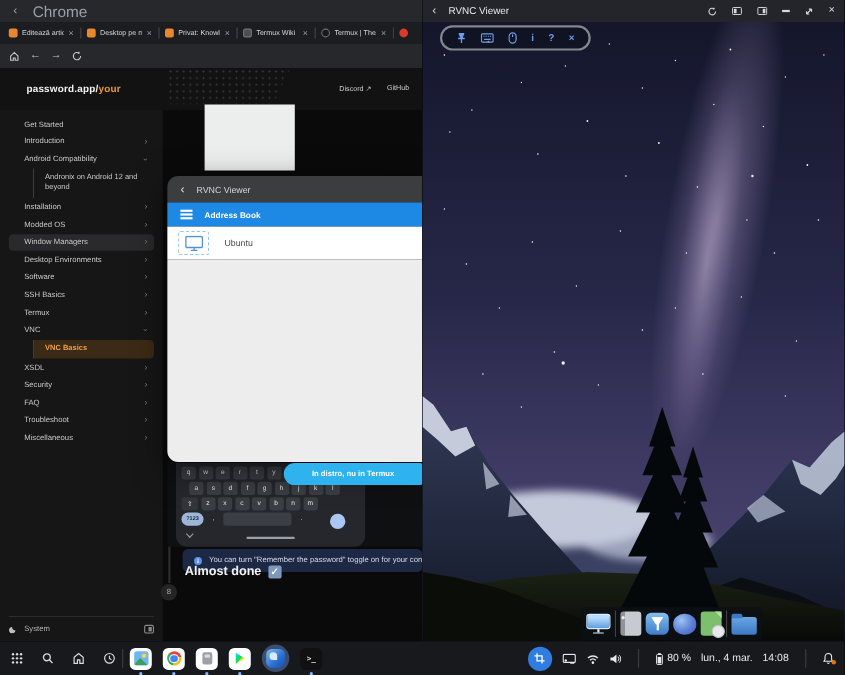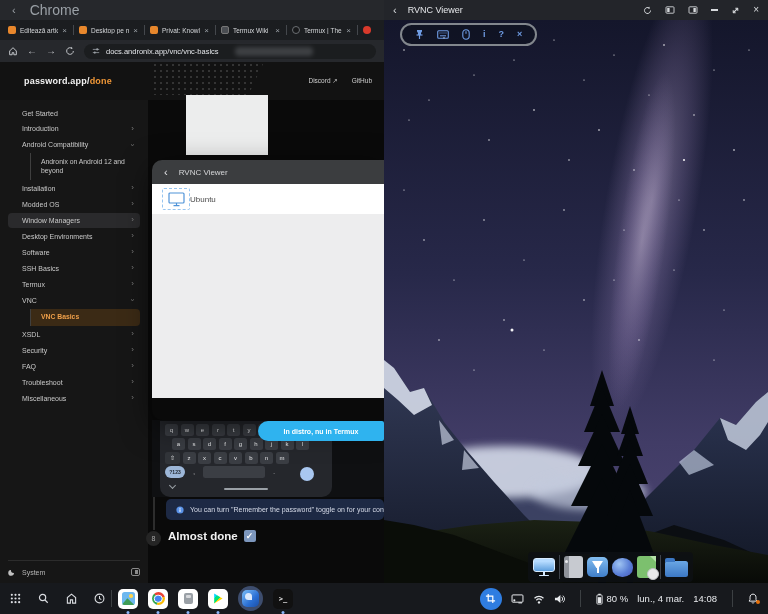--- a/index.html
+++ b/index.html
@@ -50,21 +50,21 @@
   .wbox{position:absolute;left:186px;top:95px;width:82px;height:60px;background:#eceded;z-index:2}
 
   
   .dlg{position:absolute;left:152px;top:160px;width:232px;height:260px;border-radius:10px 0 0 10px;overflow:hidden;box-shadow:0 8px 30px rgba(0,0,0,.55);z-index:3}
   .dlg-head{height:24px;background:#3b3d3f;display:flex;align-items:center;padding:0 12px;gap:11px}
   .dlg-back{color:#e2e3e5;font-size:11px;line-height:1}
   .dlg-title{color:#d5d6d8;font-size:8px}
   .dlg-blue{height:22px;background:#1e88e5;display:flex;align-items:center;padding:0 12px;gap:11px}
   .burger{width:11px;height:1.7px;background:#fff;box-shadow:0 3.4px 0 #fff,0 -3.4px 0 #fff}
   .dlg-menu{color:#fff;font-size:7.5px;font-weight:bold}
-  .dlg-row{height:30px;background:#fff;display:flex;align-items:center;padding:0 10px;}
+  .dlg-row{height:30px;background:#fff;display:flex;align-items:center;padding:0 10px;gap:14px}
   .mon-box{width:28px;height:22px;border:1px dashed #97c5f0;border-radius:2px;display:flex;align-items:center;justify-content:center;flex:none}
   .dlg-entry{color:#4a4a4a;font-size:8px}
   .dlg-rest{height:184px;background:#ededee}
 
   
   .phone-bottom{position:absolute;left:152px;top:420px;width:232px;height:77px;background:#0f1012;z-index:2}
   .kbd{position:absolute;left:8px;top:1px;width:172px;height:76px;background:#25272c;border-radius:0 0 10px 10px;padding-top:3px;z-index:1}
   .krow{display:flex;gap:2.5px;padding-left:5px;margin-bottom:2.5px}
   .krow.r2{padding-left:12px}
   .key{width:13px;height:11.5px;background:#3b3e44;border-radius:2.5px;color:#e6e7e9;font-size:6px;display:flex;align-items:center;justify-content:center;flex:none}
@@ -75,21 +75,21 @@
   .enter-key{position:absolute;right:18px;top:46px;width:14px;height:14px;border-radius:50%;background:#a9c7f0}
   .kbd-bottom{display:flex;align-items:center;height:14px;padding:0 10px;position:relative}
   .collapse{width:5px;height:5px;border-right:1.4px solid #9aa0a6;border-bottom:1.4px solid #9aa0a6;transform:rotate(45deg);margin-top:-3px}
   .gesture{position:absolute;left:50%;transform:translateX(-50%);bottom:4px;width:44px;height:2.5px;background:#9aa0a6;border-radius:2px}
   .bubble{position:absolute;left:258px;top:421px;width:126px;height:20px;background:#2fb3ef;border-radius:10px 2px 2px 10px;display:flex;align-items:center;justify-content:center;color:#fff;font-size:7px;font-weight:600;z-index:6}
 
   
   .note{position:absolute;left:166px;top:499px;width:218px;height:21px;background:#1d2944;border-radius:5px;display:flex;align-items:center;gap:6px;padding:0 10px;color:#d6dbe8;font-size:7px;overflow:hidden;white-space:nowrap;z-index:2}
   .tline{position:absolute;left:153px;top:422px;width:1.5px;height:108px;background:#2d2d2d;z-index:1}
   .step-num{position:absolute;left:146px;top:531px;width:15px;height:15px;border-radius:50%;background:#252525;color:#a8a8a8;font-size:7px;display:flex;align-items:center;justify-content:center;z-index:2}
-  .step-title{position:absolute;left:168px;top:530px;font-size:11.5px;font-weight:bold;color:#f2f2f2;display:flex;align-items:center;gap:6px;z-index:2}
+  .step-title{position:absolute;left:168px;top:514px;font-size:11.5px;font-weight:bold;color:#f2f2f2;display:flex;align-items:center;gap:6px;z-index:2}
   .check{width:12px;height:12px;background:#7d97bd;border-radius:2px;color:#fff;font-size:9px;font-weight:bold;display:flex;align-items:center;justify-content:center}
   .para{position:absolute;left:168px;top:560px;font-size:7.8px;color:#bdbdbd;z-index:2}
 
   
   .win-vnc{position:absolute;left:384px;top:0;width:384px;height:583px;background:#0c0f1c;overflow:hidden}
   .v-titlebar{position:absolute;left:0;top:0;width:100%;height:20px;background:#23252a;display:flex;align-items:center;padding:0 9px;gap:11px;z-index:5}
   .v-title{color:#e4e6e9;font-size:9px}
   .v-controls{margin-left:auto;display:flex;align-items:center;gap:13px;color:#d7dadd}
   .v-close{font-size:10px;line-height:1;color:#d7dadd}
   .min-line{width:7px;height:1.5px;background:#d7dadd}
@@ -194,35 +194,24 @@
           </svg>
       </span>
       <span class="nav-glyph">←</span>
       <span class="nav-glyph">→</span>
       <span>
         <svg width="10" height="10" viewBox="0 0 12 12">
             <path d="M10 6A4 4 0 1 1 8.5 2.9" fill="none" stroke="#c2c5c9" stroke-width="1.2"></path>
             <path d="M8.2 0.8 9 3.2 6.6 3.4z" fill="#c2c5c9"></path>
           </svg>
       </span>
-      <div class="omnibox">
-        <span>
-          <svg width="8" height="8" viewBox="0 0 10 10">
-              <path d="M1 3h8M1 7h8" stroke="#9aa0a6" stroke-width="1"></path>
-              <circle cx="6.5" cy="3" r="1.3" fill="#9aa0a6"></circle>
-              <circle cx="3.5" cy="7" r="1.3" fill="#9aa0a6"></circle>
-            </svg>
-        </span>
-        <span class="omni-url">docs.andronix.app/vnc/vnc-basics</span>
-        <span class="omni-blur"></span>
-      </div>
     </div>
 
     <div class="docs-head">
-      <span class="logo"><span>password.app/</span><span class="accent">done</span></span>
+      <span class="logo"><span>password.app/</span><span class="accent">your</span></span>
       <div class="dlinks">
           <span class="dlink">Discord ↗</span>
           <span class="dlink">GitHub</span>
         </div>
     </div>
     <div class="dots"></div>
 
     <div class="sidebar">
       <div>
           <div class="side-item">
@@ -309,20 +298,24 @@
       </div>
     </div>
 
     <div class="content-bg"></div>
     <div class="wbox"></div>
 
     <div class="dlg">
       <div class="dlg-head">
         <span class="dlg-back">‹</span>
         <span class="dlg-title">RVNC Viewer</span>
+      </div>
+      <div class="dlg-blue">
+        <span class="burger"></span>
+        <span class="dlg-menu">Address Book</span>
       </div>
       <div class="dlg-row">
         <span class="mon-box">
           <svg width="17" height="15" viewBox="0 0 17 15">
               <rect x="1" y="1" width="15" height="10" rx="1" fill="#fff" stroke="#4f93d8" stroke-width="1.2"></rect>
               <path d="M8.5 11v2M5.5 13.6h6" stroke="#4f93d8" stroke-width="1.2" fill="none"></path>
             </svg>
         </span>
         <span class="dlg-entry">Ubuntu</span>
       </div>

